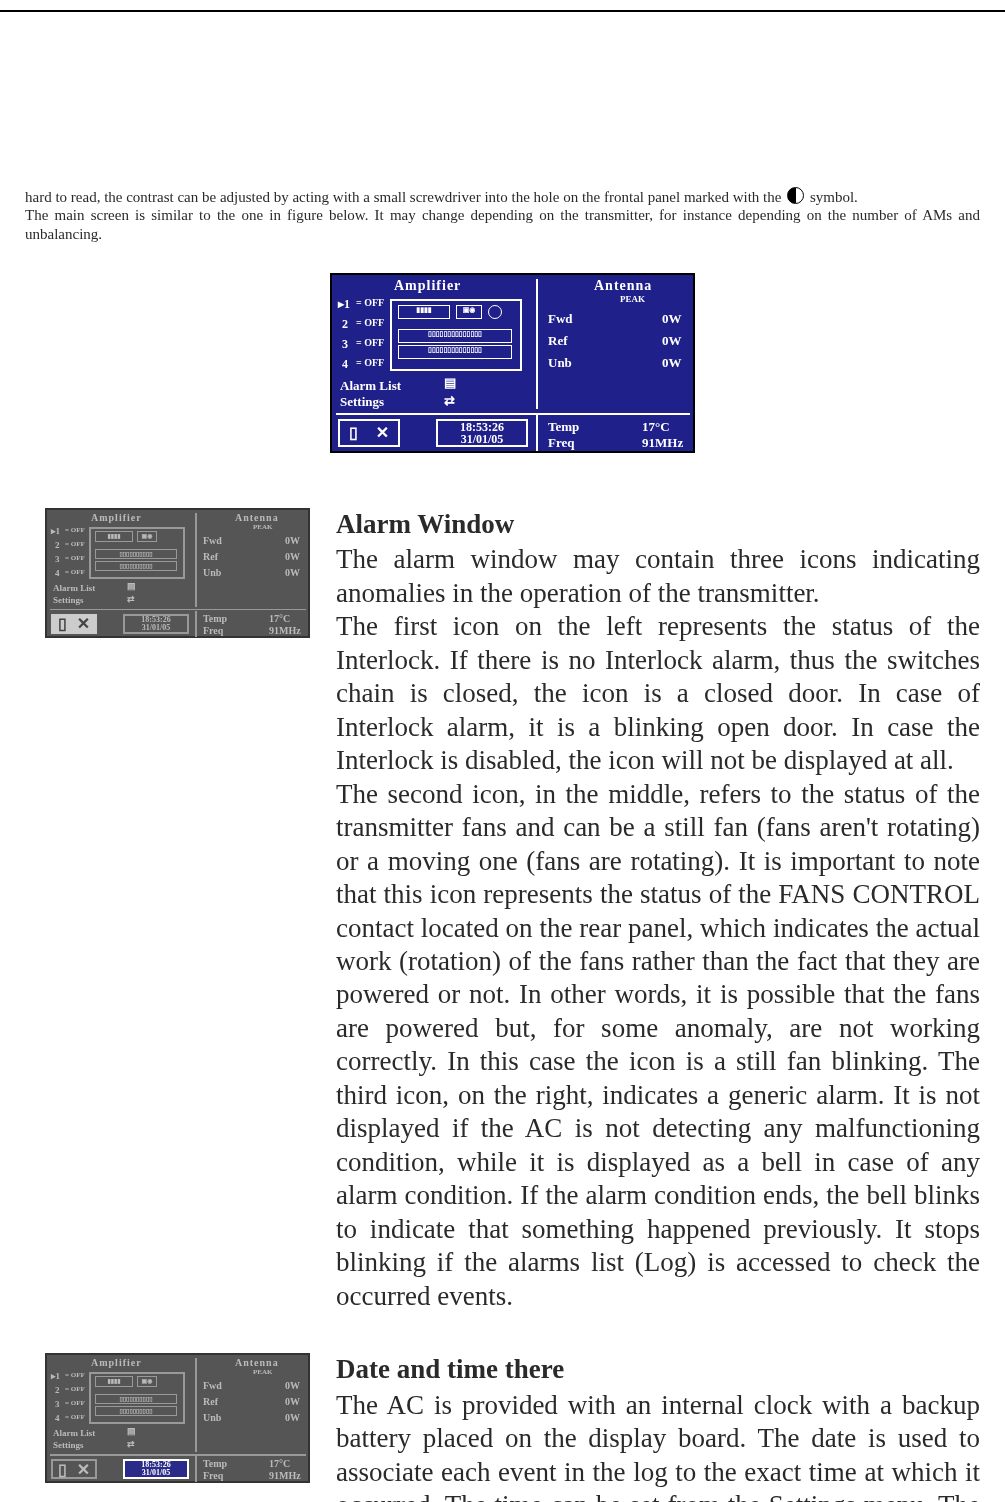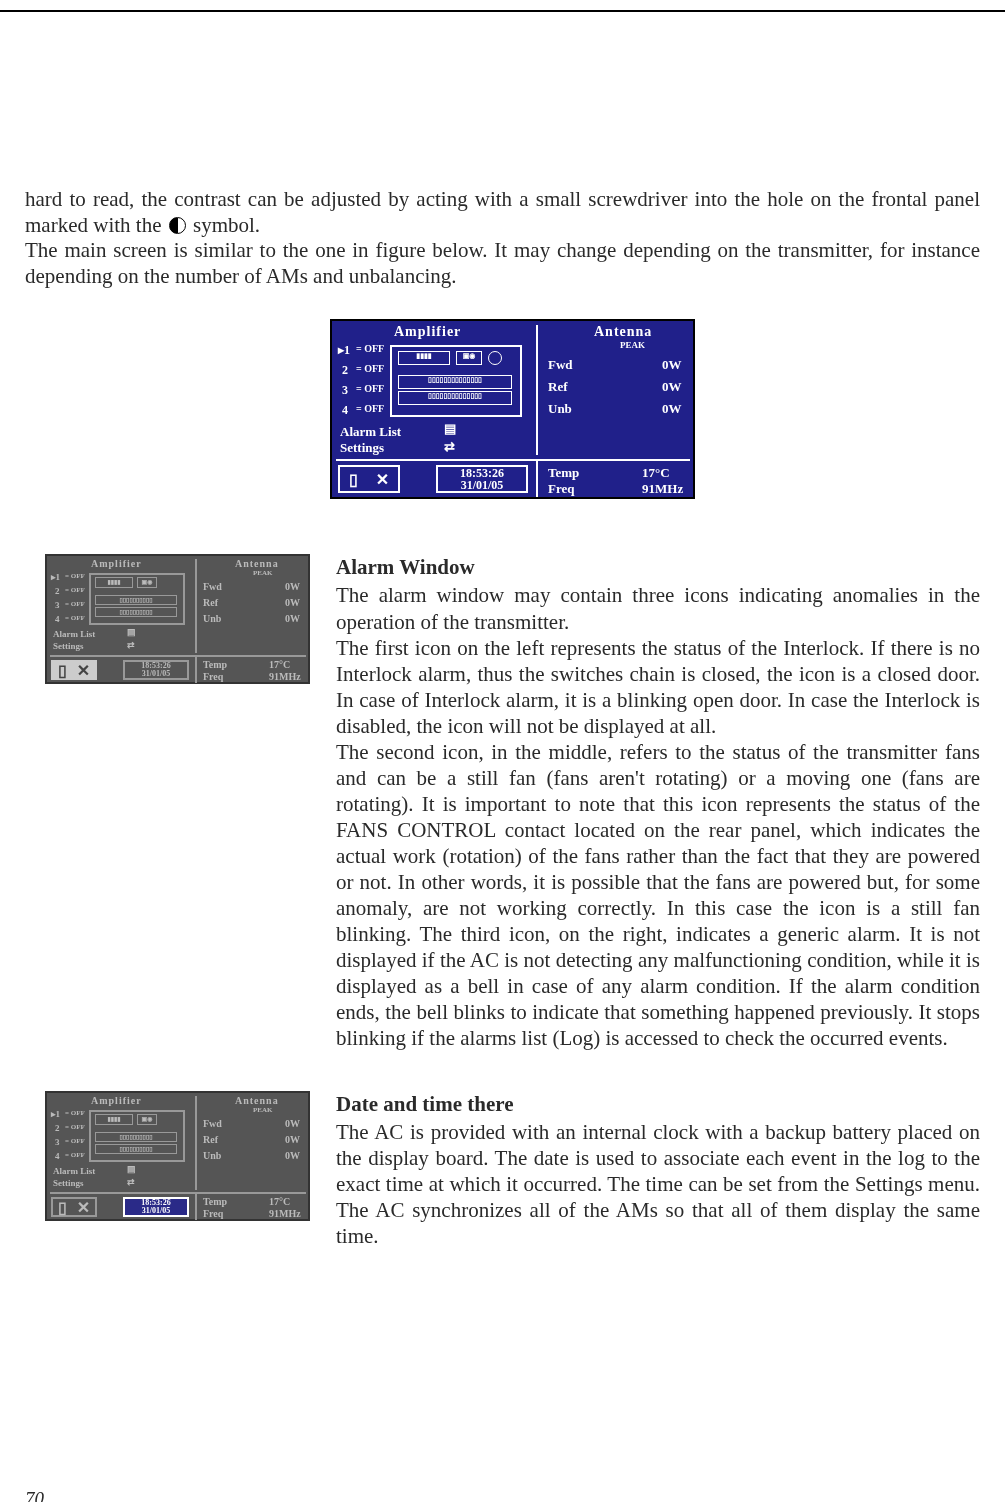--- a/index.html
+++ b/index.html
@@ -11,21 +11,21 @@
     width: 1005px;
   }
   .page {
     padding: 20px 25px 30px 25px;
     position: relative;
     min-height: 1460px;
     border-top: 2px solid #000;
     margin-top: 10px;
   }
   .intro {
-    font-size: 21px;
+    font-size: 15px;
     line-height: 1.22;
     text-align: justify;
     margin-top: 155px;
   }
   .contrast-icon {
     display: inline-block;
     width: 15px;
     height: 15px;
     border-radius: 50%;
     background: linear-gradient(90deg, #000 50%, #fff 50%);
@@ -103,21 +103,21 @@
   }
   .lcd.small .statusbar { border-color: #999; }
   
   .section {
     display: flex;
     gap: 26px;
     margin-bottom: 40px;
   }
   .section .text {
     flex: 1;
-    font-size: 21px;
+    font-size: 27px;
     line-height: 1.24;
     text-align: justify;
   }
   .section .text .h {
     font-weight: bold;
     margin-bottom: 2px;
   }
   .page-num {
     position: absolute;
     bottom: 12px;

